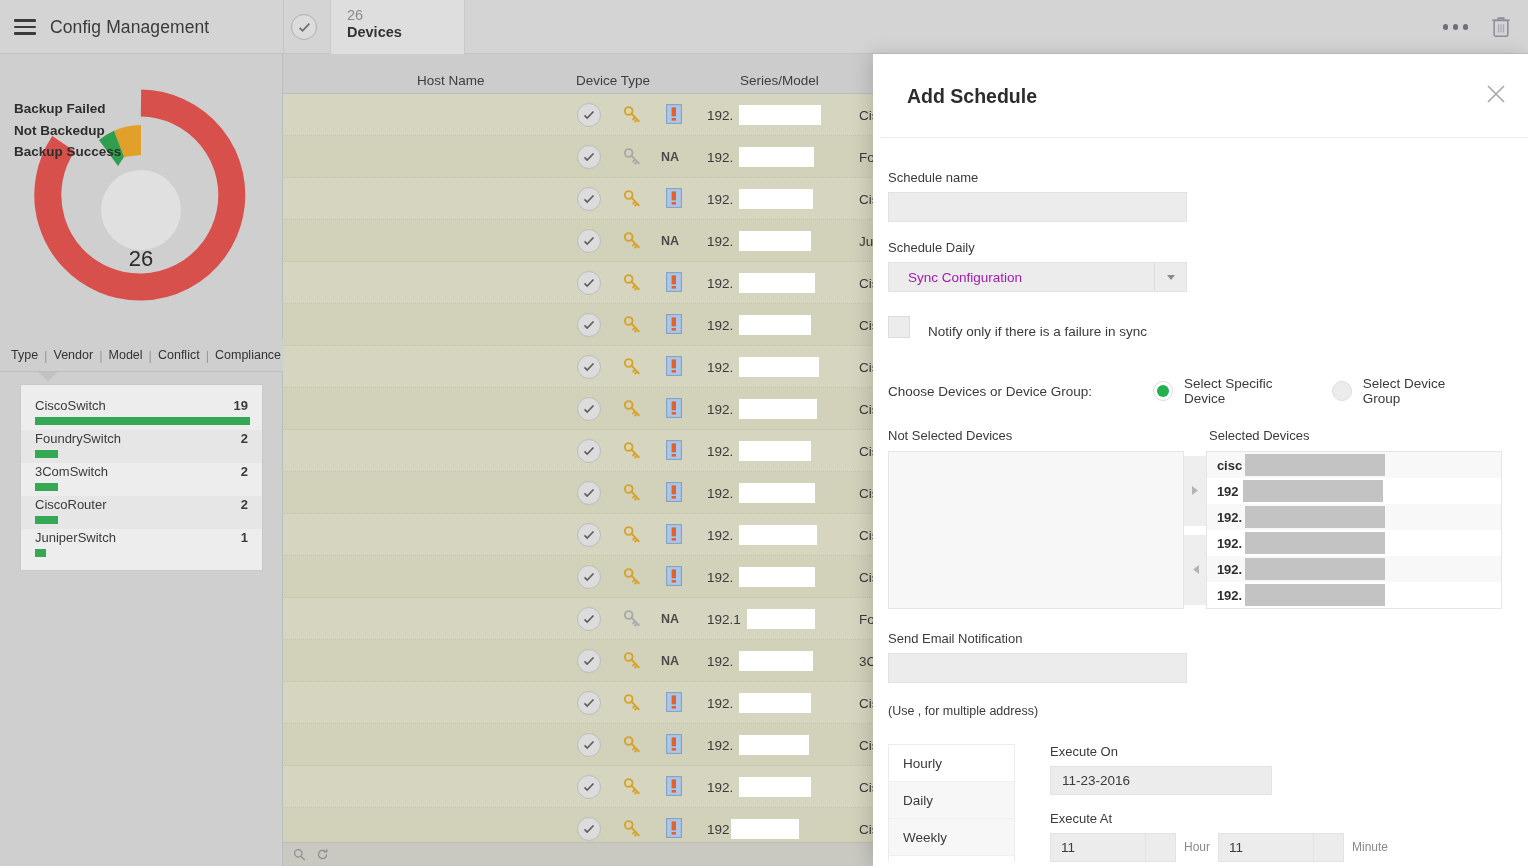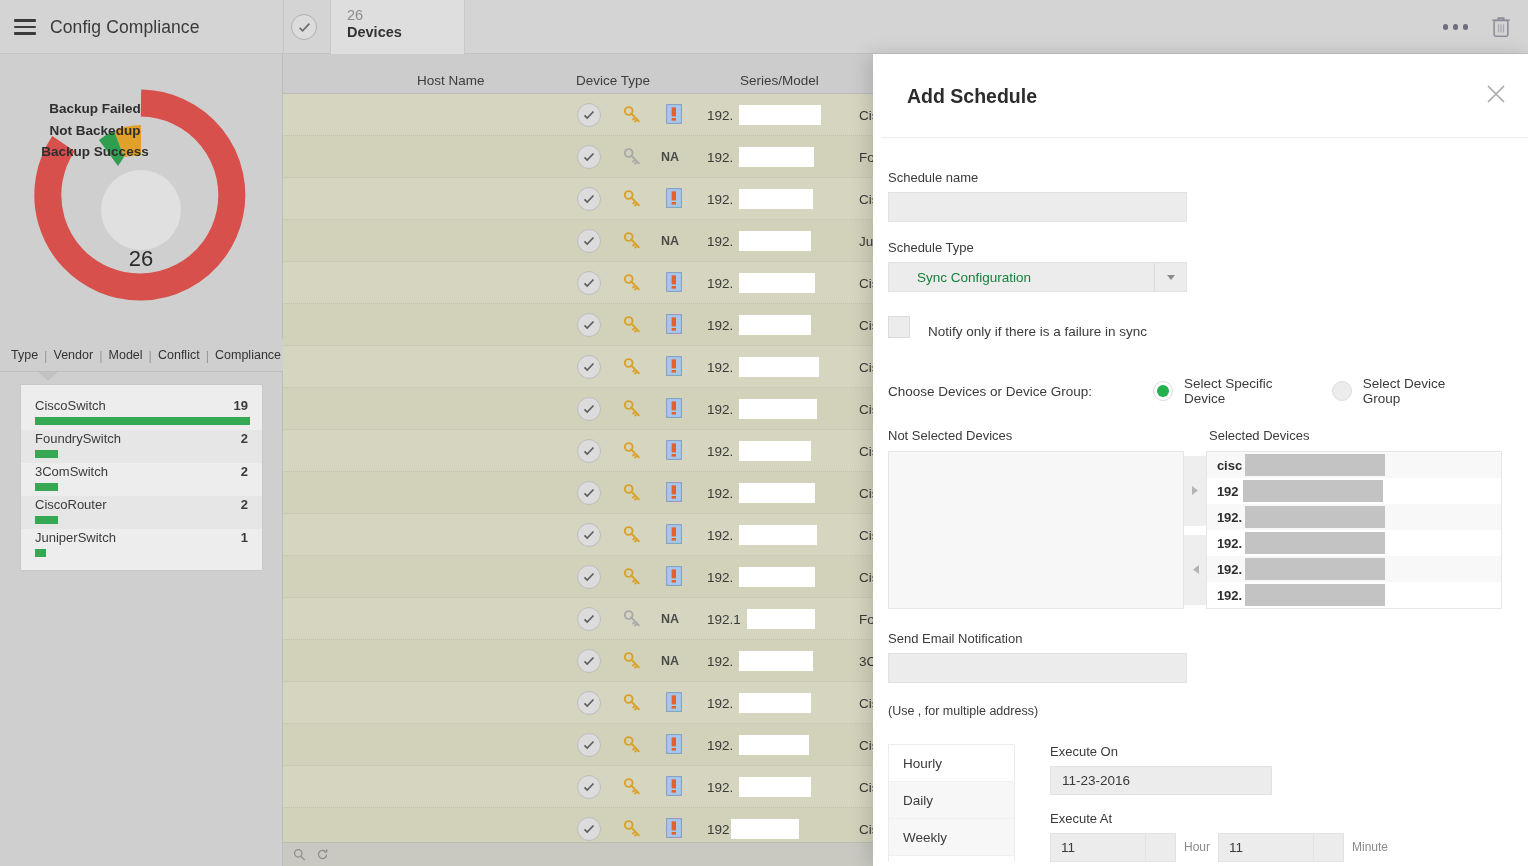--- a/index.html
+++ b/index.html
@@ -40,21 +40,21 @@
                 display:flex; align-items:center; gap:22px; }
   .dots { display:flex; gap:4.5px; align-items:center; cursor:pointer; }
   .dots span { width:5.5px; height:5.5px; border-radius:50%; background:#6e6e80; }
   .trash { width:22px; height:24px; cursor:pointer; }
 
   
   .leftpanel { position:absolute; left:0; top:54px; width:283px; bottom:0;
                background:#cfcfcf; border-right:1px solid #bdbdbd; }
 
   .donutwrap { position:absolute; left:0; top:0; width:283px; height:285px; }
-  .donut-legend { position:absolute; left:14px; top:44px; text-align:center; width:162px; }
+  .donut-legend { position:absolute; left:14px; top:44px; text-align:left; width:162px; }
   .donut-legend div { font-size:13.5px; color:#2e2e2e; font-weight:bold; line-height:21.5px; }
 
   .tabsrow { position:absolute; left:0; top:285px; width:283px; height:33px;
              background:#cfcfcf; border-bottom:1px solid #bdbdbd;
              display:flex; align-items:center; padding-left:5px; }
   .tabsrow .tab { font-size:12.5px; color:#333; padding:0 6px; cursor:pointer; }
   .tabsrow .tdiv { color:#9a9a9a; font-size:13px; }
   .caret-down { position:absolute; left:38px; top:318px; width:0;height:0;
                 border-left:10px solid transparent;border-right:10px solid transparent;
                 border-top:9px solid #c2c2c2; }
@@ -110,21 +110,21 @@
                color:#2c2c2c; font-weight:bold; }
   .dlg-close { position:absolute; right:20px; top:28px; width:24px; height:24px;
                cursor:pointer; }
   .dlg-body { position:absolute; left:0; top:84px; right:0; bottom:0;
               padding:32px 26px 0 15px; }
 
   .flabel { font-size:13px; color:#3b3b3b; margin-bottom:7px; }
   .finput { width:299px; height:30px; background:#ececec; border:1px solid #e2e2e2; }
   .fselect { width:299px; height:30px; background:#ececec; border:1px solid #e2e2e2;
              display:flex; align-items:center; position:relative; }
-  .fselect .val { font-size:13.5px; color:#15803d; padding-left:28px; }
+  .fselect .val { font-size:13.5px; color:#a21caf; padding-left:19px; }
   .fselect .arrowbox { position:absolute; right:0; top:0; width:32px; height:28px;
              border-left:1px solid #dcdcdc; display:flex; align-items:center; justify-content:center; }
   .fselect .arrow { width:0;height:0;border-left:4.5px solid transparent;
              border-right:4.5px solid transparent;border-top:5px solid #8b8b8b; }
 
   .chkrow { display:flex; margin-top:24px; }
   .chkbox { width:22px; height:22px; background:#ececec; border:1px solid #dcdcdc;
             flex:none; margin-right:18px; cursor:pointer; }
   .chktext { font-size:13.5px; color:#3b3b3b; line-height:31px; max-width:330px; }
 
@@ -181,21 +181,21 @@
 
 <div id="app">
 
   <div class="topbar">
     <div class="tb-title">
       <div class="hamburger">
         <i></i>
           <i></i>
           <i></i>
       </div>
-      <div class="tb-title-text">Config Compliance</div>
+      <div class="tb-title-text">Config Management</div>
     </div>
     <div class="tb-sep" style="left:283px"></div>
     <div class="tb-check">
       <svg viewBox="0 0 16 16">
           <path d="M2 8.5l3.6 3.6L14 3.3" fill="none" stroke="#6b6b6b" stroke-width="2"></path>
         </svg>
     </div>
     <div class="tb-devices">
       <div class="tb-dev-count">26</div>
       <div class="tb-dev-label">Devices</div>
@@ -662,21 +662,21 @@
     </div>
 
     <div class="dlg-body">
 
       <div>
         <div class="flabel">Schedule name</div>
         <input class="finput" type="text" value="" placeholder="" style="">
       </div>
 
       <div style="margin-top:18px">
-        <div class="flabel">Schedule Type</div>
+        <div class="flabel">Schedule Daily</div>
         <div class="fselect">
           <span class="val">Sync Configuration</span>
           <span class="arrowbox">
               <i class="arrow"></i>
             </span>
         </div>
       </div>
 
       <div class="chkrow">
         <div class="chkbox"></div>

